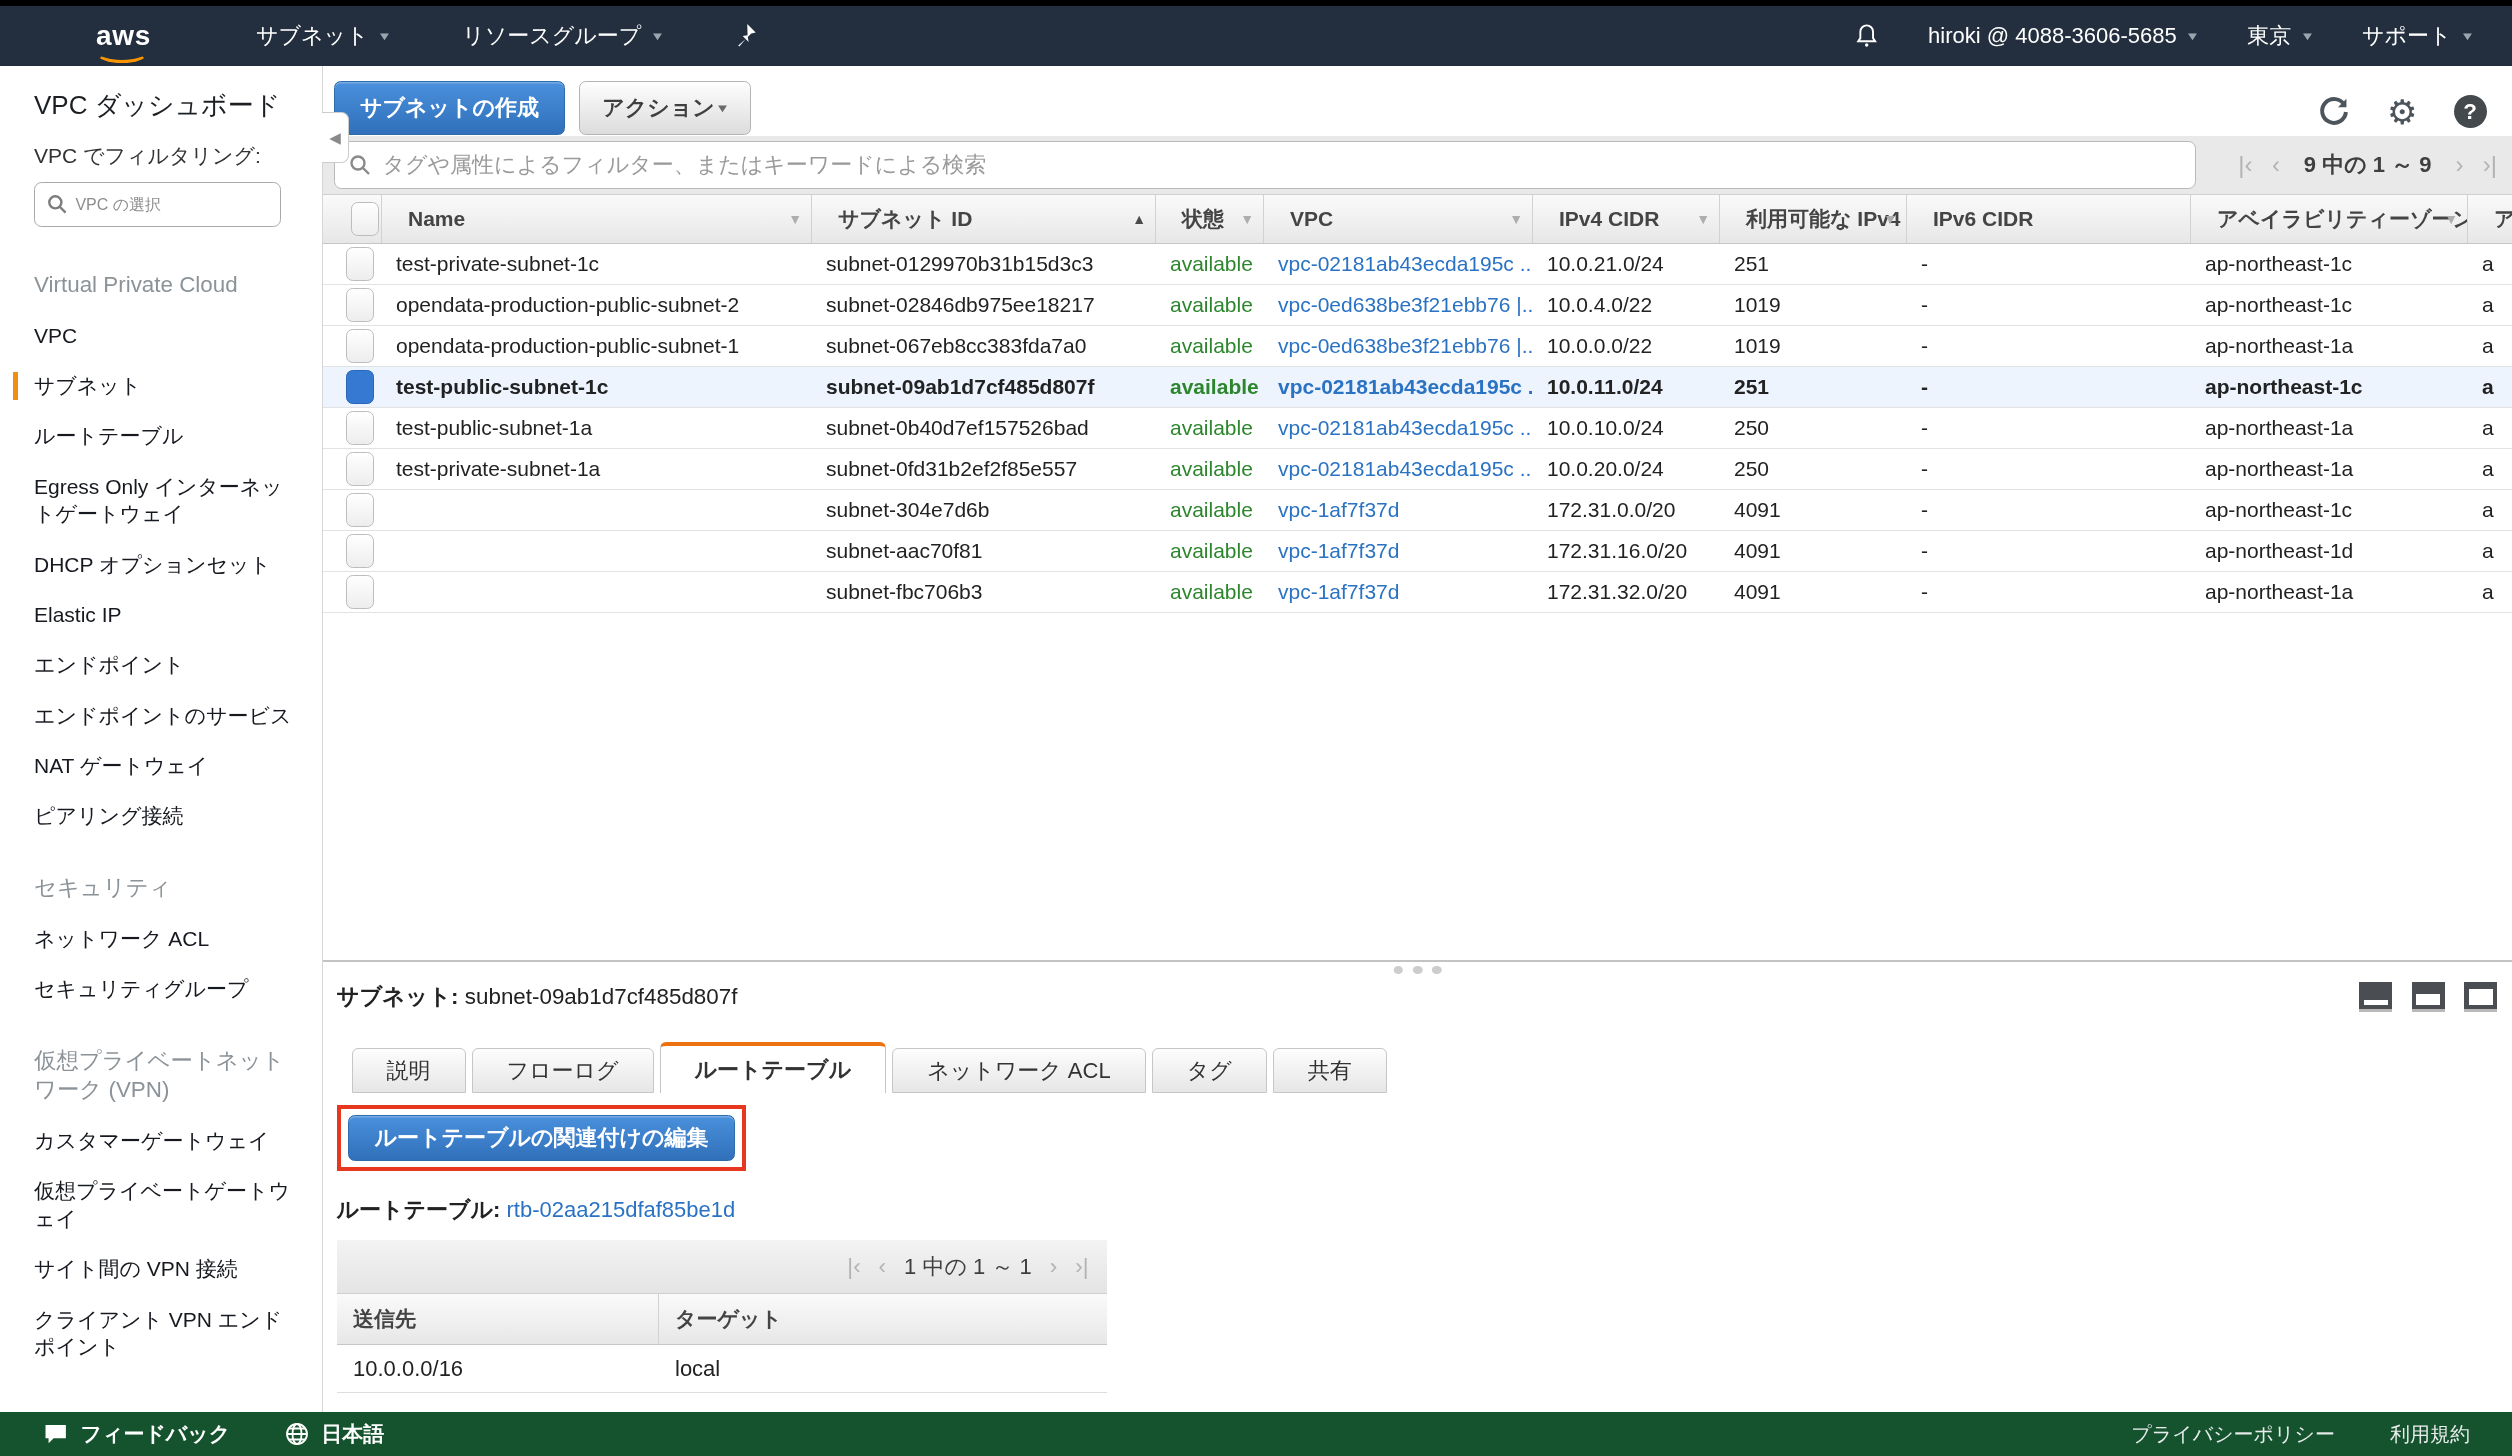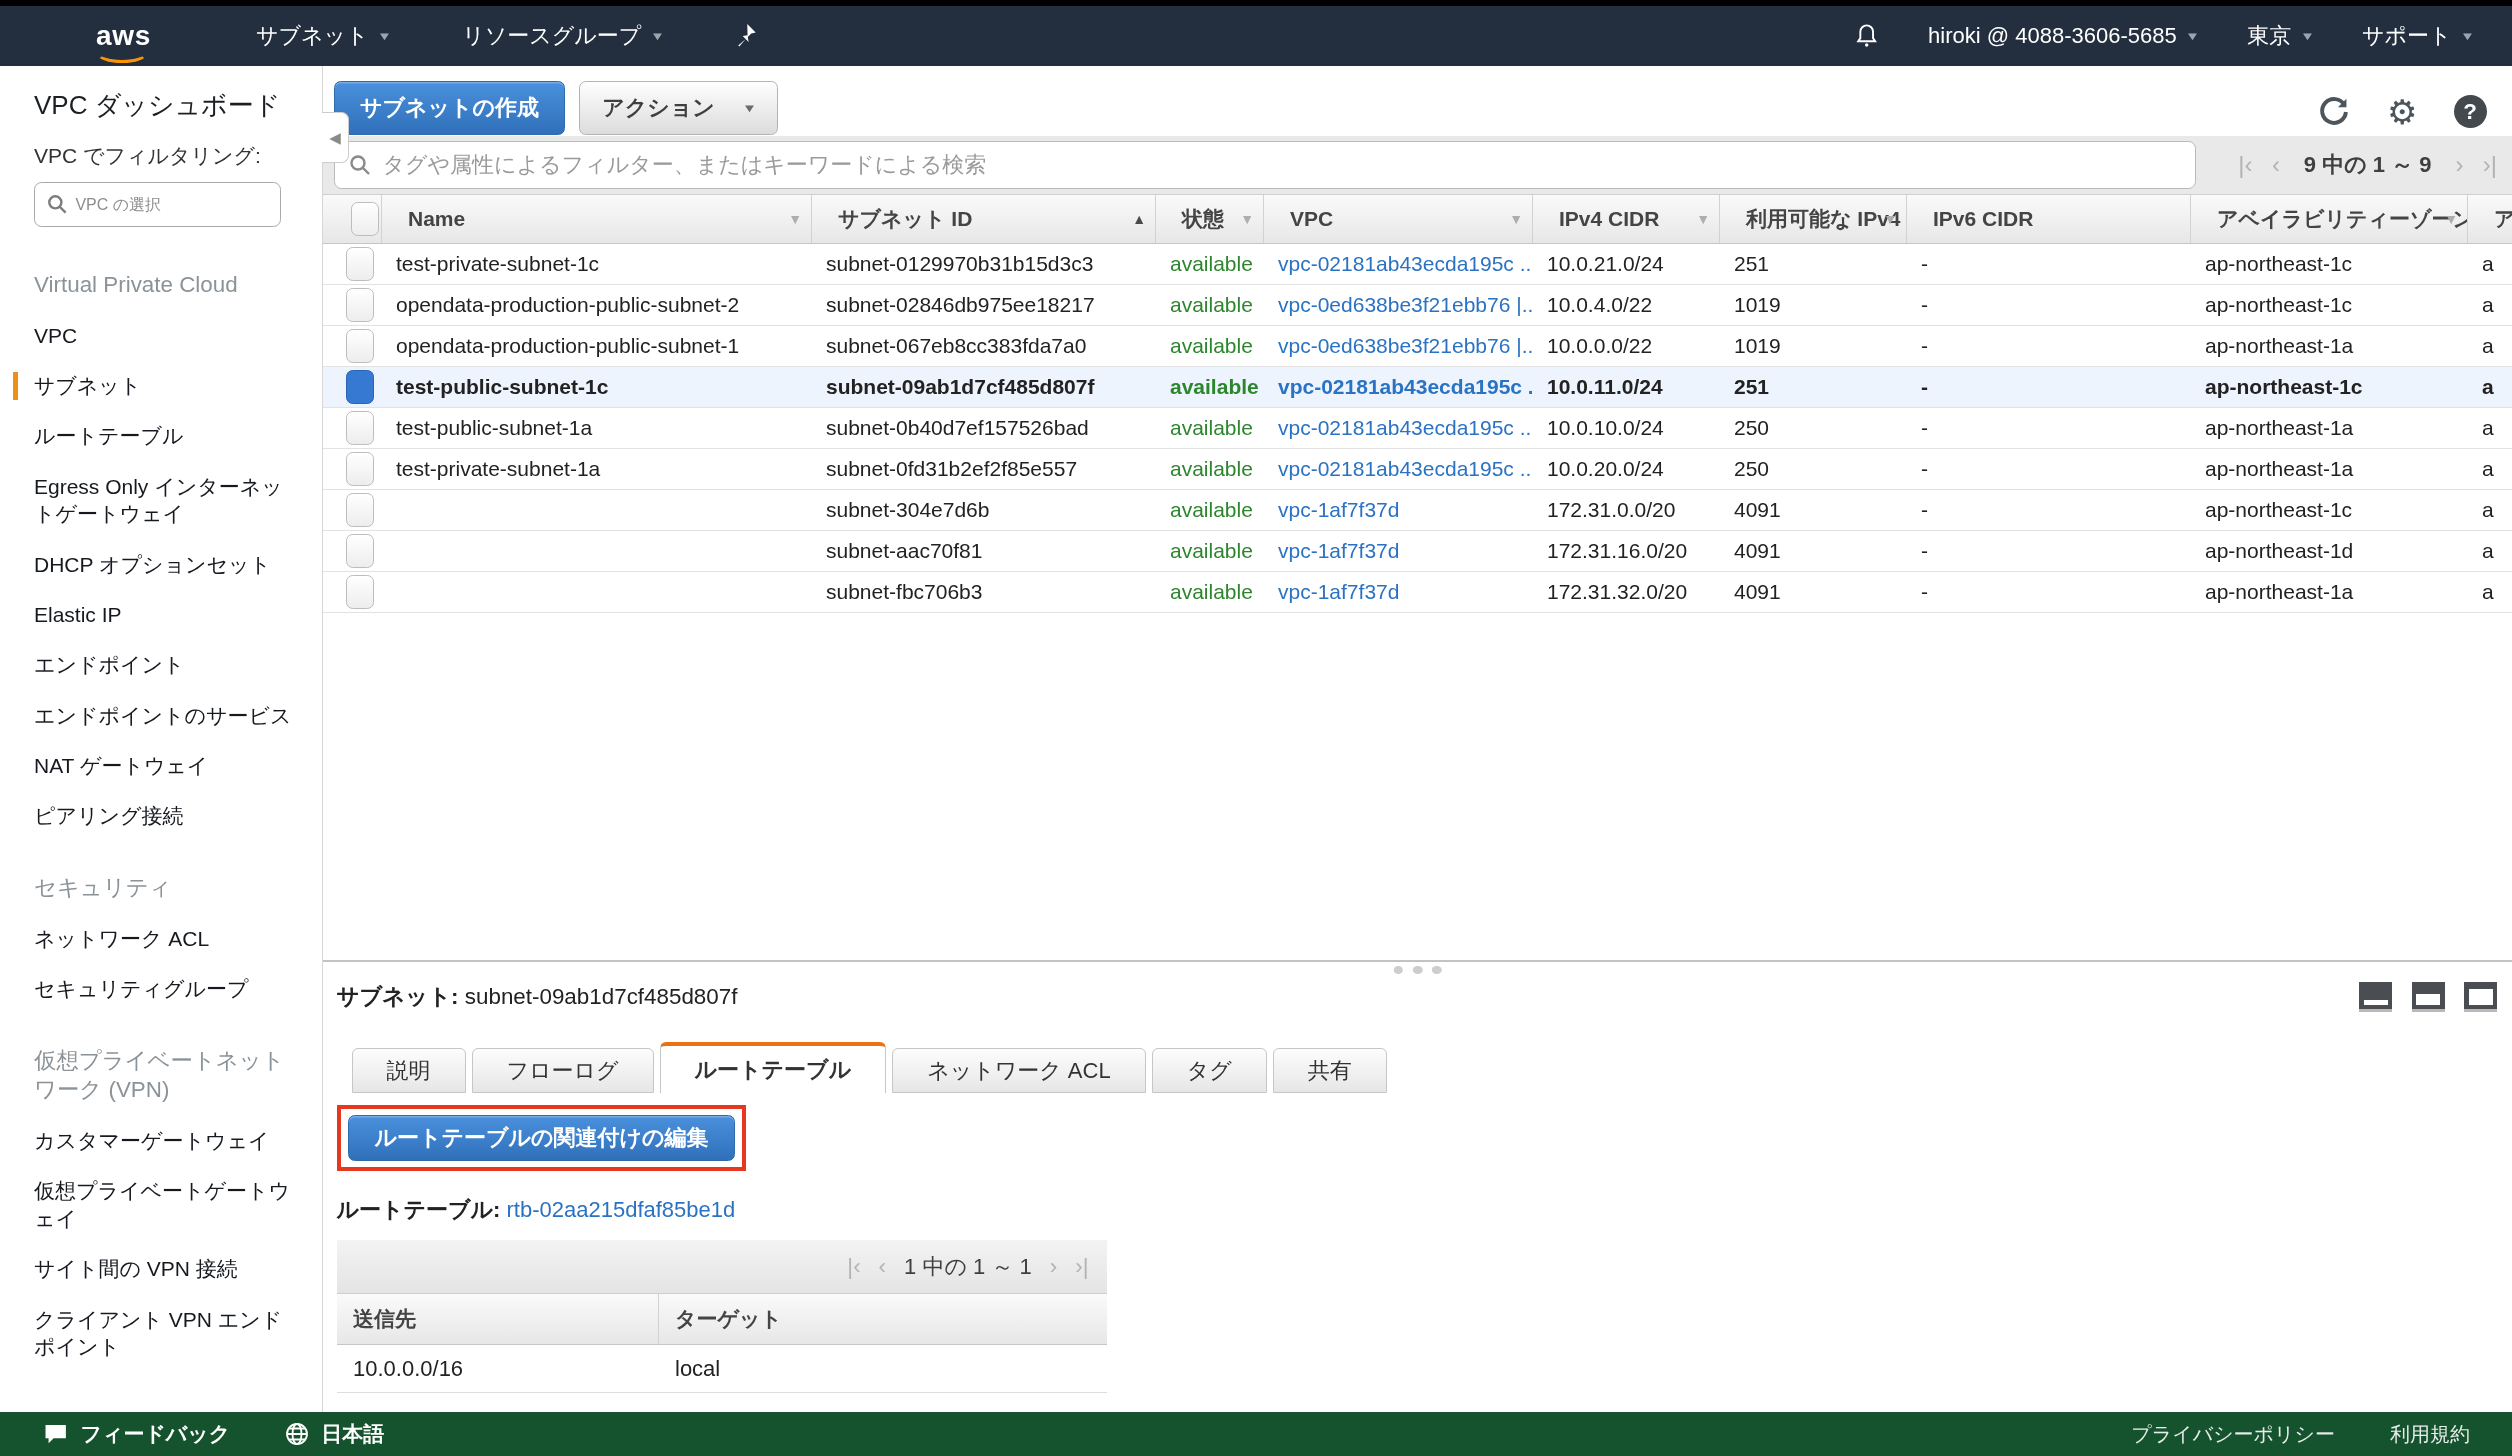--- a/index.html
+++ b/index.html
@@ -27,21 +27,21 @@
   .sb-search input::placeholder { color:#8d8d8d; }
   .sb-sec { font-size:22.4px; color:#8b9398; margin:43px 0 6px; line-height:1.3; }
   .sb-item { font-size:21px; color:#16191f; margin-top:22.4px; line-height:1.33; cursor:pointer; }
   .sb-item.active { border-left:5.2px solid #ef9012; margin-left:-21px; padding-left:15.7px; }
   .collapse-tab { position:absolute; top:112px; left:322px; width:27px; height:51px; background:#fff; border:1.5px solid #ccc; border-left:0; border-radius:0 7.5px 7.5px 0; display:flex; align-items:center; justify-content:center; color:#8a8a8a; font-size:15px; cursor:pointer; z-index:5; }
 
   
   .main { position:absolute; top:66px; left:323px; width:2189px; height:1346px; background:#fff; overflow:hidden; }
   .toolbar { display:flex; align-items:flex-start; justify-content:space-between; padding:15px 15px 0 10.5px; height:70px; }
   .btn-blue { background:linear-gradient(180deg,#4a90dc,#3070ba); border:1.5px solid #2f6cab; border-radius:6.7px; color:#fff; font-weight:bold; font-size:22px; height:54px; padding:0 25.4px; display:flex; align-items:center; gap:12px; cursor:pointer; box-shadow:inset 0 1.5px 0 rgba(255,255,255,.25); font-family:inherit; }
-  .btn-gray { background:linear-gradient(180deg,#fefefe,#dcdcdc); border:1.5px solid #b4b4b4; border-radius:6.7px; color:#3f3f3f; font-size:22px; font-weight:bold; height:54px; padding:0 22.4px; display:flex; align-items:center; gap:29px; margin-left:13.5px; cursor:pointer; font-family:inherit; }
+  .btn-gray { background:linear-gradient(180deg,#fefefe,#dcdcdc); border:1.5px solid #b4b4b4; border-radius:6.7px; color:#3f3f3f; font-size:22px; font-weight:bold; height:54px; padding:0 22.4px; display:flex; align-items:center; gap:2px; margin-left:13.5px; cursor:pointer; font-family:inherit; }
   .btn-gray .caret { color:#6a6a6a; }
   .tb-left { display:flex; }
   .tb-icons { display:flex; align-items:center; gap:36px; padding:13.5px 10.5px 0 0; }
   .tb-icons .ic { color:#4d555c; cursor:pointer; display:flex; align-items:center; }
   .ic-gear { font-size:34px; line-height:1; }
   .ic-help { width:33px; height:33px; border-radius:50%; background:#44494e; color:#fff; font-weight:bold; font-size:22.4px; display:flex; align-items:center; justify-content:center; }
 
   .tband { height:59px; background:#e9e9e9; border-bottom:0.7px solid #cfcfcf; display:flex; align-items:center; justify-content:space-between; padding:0 15px 0 10.5px; }
   .search-input { width:1862px; height:48px; border:1.5px solid #b9b9b9; border-radius:7.5px; background:#fff; display:flex; align-items:center; gap:10.5px; padding:0 13.5px; }
   .search-input input { border:0; outline:0; width:100%; font-size:22px; color:#444; font-family:inherit; }

